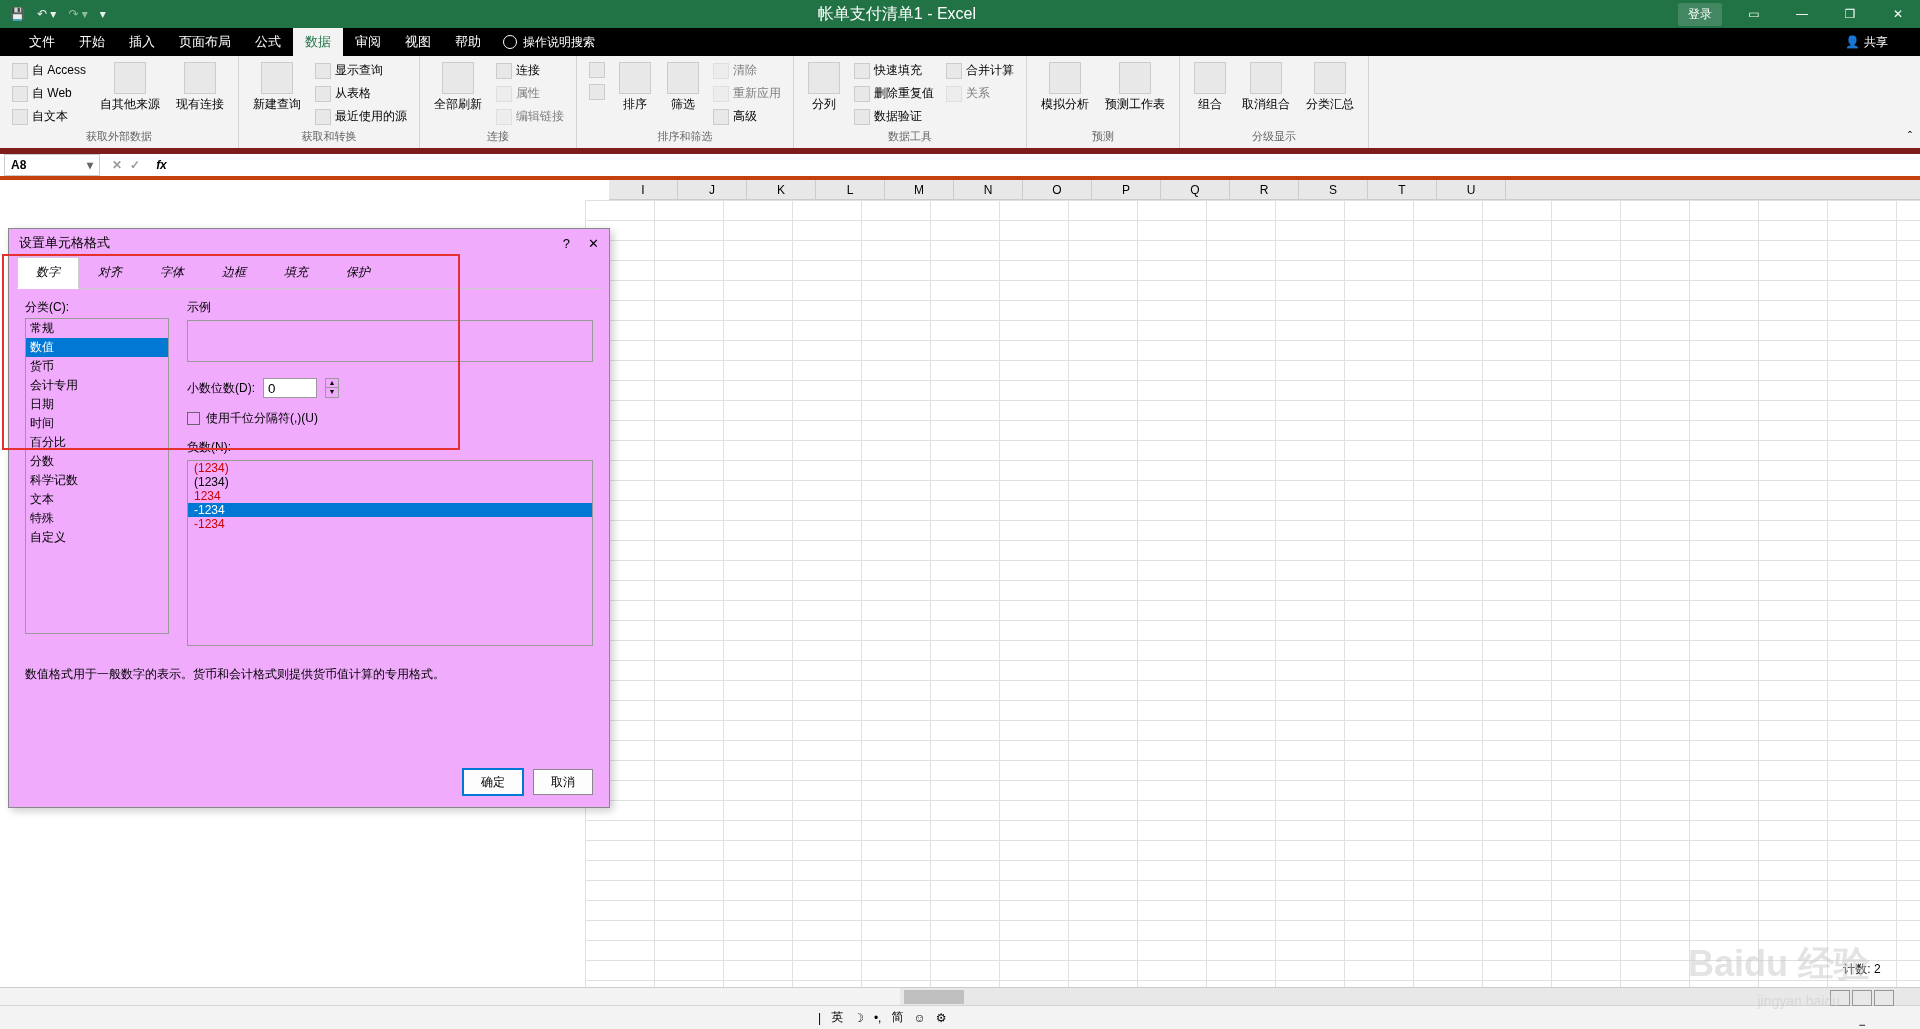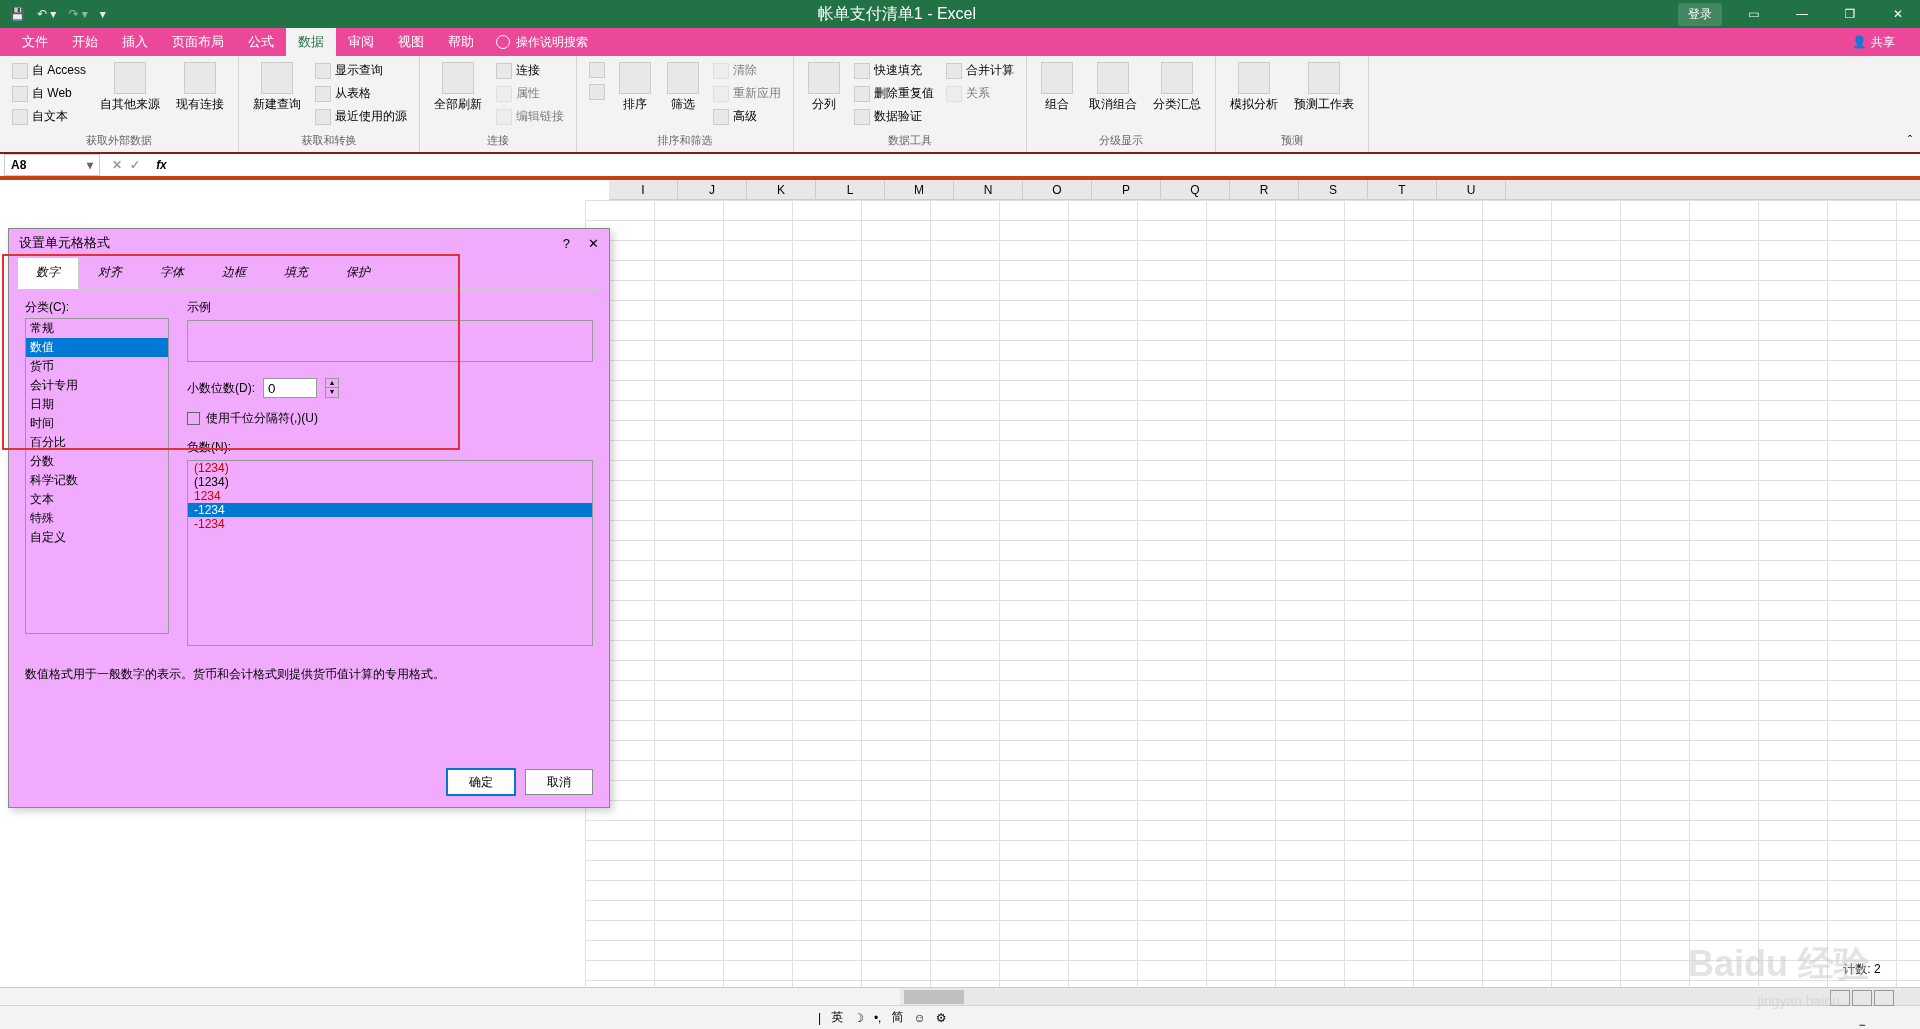--- a/index.html
+++ b/index.html
@@ -6,28 +6,28 @@
     body { background: #fff; overflow: hidden; font-size: 12px; }
     
     .title-bar { background: #217346; height: 28px; display: flex; align-items: center; color: #fff; }
     .title-bar .qat { display: flex; align-items: center; gap: 12px; padding: 0 10px; }
     .title-bar .qat-btn { cursor: pointer; opacity: 0.9; }
     .title-bar .title { flex: 1; text-align: center; font-size: 16px; }
     .title-bar .window-controls { display: flex; align-items: center; gap: 4px; }
     .title-bar .login-btn { background: rgba(255,255,255,0.15); padding: 3px 10px; margin-right: 6px; border-radius: 2px; }
     .title-bar .win-btn { width: 44px; height: 28px; display: flex; align-items: center; justify-content: center; cursor: pointer; }
     
-    .menu-bar { background: #ec4899; height: 28px; display: flex; align-items: center; padding: 0 10px; }
+    .menu-bar { background: #000000; height: 28px; display: flex; align-items: center; padding: 0 17px; }
     .menu-item { color: #fff; padding: 5px 12px; cursor: pointer; font-size: 13px; }
     .menu-item.active { background: #f3f3f3; color: #217346; }
     .tell-me { display: flex; align-items: center; color: #fff; gap: 6px; margin-left: 10px; }
     .share-btn { margin-left: auto; color: #fff; padding: 0 15px; display: flex; align-items: center; gap: 4px; }
     .bulb { width: 14px; height: 14px; border: 1px solid #fff; border-radius: 50%; display: inline-block; }
     
-    .ribbon { background: #f3f3f3; height: 98px; border-bottom: 2px solid #7f1d1d; display: flex; position: relative; }
+    .ribbon { background: #f3f3f3; height: 98px; border-bottom: 6px solid #7f1d1d; display: flex; position: relative; }
     .ribbon-group { border-right: 1px solid #d4d4d4; padding: 4px 8px; display: flex; flex-direction: column; }
     .ribbon-group-content { flex: 1; display: flex; align-items: flex-start; gap: 4px; }
     .ribbon-group-label { text-align: center; font-size: 11px; color: #666; padding-top: 2px; }
     .ribbon-btn-large { display: flex; flex-direction: column; align-items: center; padding: 2px 6px; cursor: pointer; gap: 2px; }
     .ribbon-btn-large .icon-large { width: 32px; height: 32px; background: #e8e8e8; border: 1px solid #ccc; }
     .ribbon-btn-small { display: flex; align-items: center; gap: 4px; padding: 2px 4px; cursor: pointer; font-size: 12px; white-space: nowrap; }
     .ribbon-btn-small .icon-small { width: 16px; height: 16px; background: #e8e8e8; border: 1px solid #ccc; display: inline-block; }
     .ribbon-col { display: flex; flex-direction: column; gap: 2px; }
     .ribbon-collapse { position: absolute; right: 8px; bottom: 4px; cursor: pointer; }
     
@@ -75,21 +75,21 @@
     .spinner span { width: 12px; height: 9px; font-size: 7px; text-align: center; line-height: 8px; cursor: pointer; }
     .spinner span:first-child { border-bottom: 1px solid #999; }
     .thousands-row { display: flex; align-items: center; gap: 6px; font-size: 12px; margin-bottom: 12px; }
     .checkbox { width: 13px; height: 13px; border: 1px solid #666; }
     .neg-list { border: 1px solid #999; height: 186px; margin-top: 4px; overflow-y: scroll; font-size: 12px; }
     .neg-item { padding: 0 6px; cursor: pointer; }
     .neg-item.red { color: #c00; }
     .neg-item.selected { background: #0078d4; color: #fff; }
     .dialog-desc { padding: 10px 16px; font-size: 12px; }
     .dialog-buttons { position: absolute; bottom: 12px; right: 16px; display: flex; gap: 10px; }
-    .dlg-btn { width: 68px; height: 26px; border: 1px solid #888; background: #fdfdfd; cursor: pointer; font-size: 12px; }
+    .dlg-btn { width: 60px; height: 26px; border: 1px solid #888; background: #fdfdfd; cursor: pointer; font-size: 12px; }
     .dlg-btn.primary { border: 1px solid #0078d4; box-shadow: 0 0 0 1px #0078d4; }
     
     .watermark { position: fixed; right: 50px; bottom: 40px; font-size: 36px; color: rgba(200,200,200,0.5); font-weight: bold; pointer-events: none; }
     .watermark-sub { position: fixed; right: 80px; bottom: 20px; font-size: 14px; color: rgba(200,200,200,0.5); pointer-events: none; }
   </style>
 </head>
 <body>
 
 <div class="title-bar">
   <div class="qat">
@@ -267,45 +267,45 @@
             <span>关系</span>
           </div>
       </div>
     </div>
     <div class="ribbon-group-label">数据工具</div>
   </div>
   <div class="ribbon-group">
     <div class="ribbon-group-content">
       <div class="ribbon-btn-large">
           <span class="icon-large"></span>
+          <span>模拟分析</span>
+        </div>
+      <div class="ribbon-btn-large">
+          <span class="icon-large"></span>
+          <span>预测工作表</span>
+        </div>
+    </div>
+    <div class="ribbon-group-label">预测</div>
+  </div>
+  <div class="ribbon-group">
+    <div class="ribbon-group-content">
+      <div class="ribbon-btn-large">
+          <span class="icon-large"></span>
           <span>组合</span>
         </div>
       <div class="ribbon-btn-large">
           <span class="icon-large"></span>
           <span>取消组合</span>
         </div>
       <div class="ribbon-btn-large">
           <span class="icon-large"></span>
           <span>分类汇总</span>
         </div>
     </div>
     <div class="ribbon-group-label">分级显示</div>
-  </div>
-  <div class="ribbon-group">
-    <div class="ribbon-group-content">
-      <div class="ribbon-btn-large">
-          <span class="icon-large"></span>
-          <span>模拟分析</span>
-        </div>
-      <div class="ribbon-btn-large">
-          <span class="icon-large"></span>
-          <span>预测工作表</span>
-        </div>
-    </div>
-    <div class="ribbon-group-label">预测</div>
   </div>
   <span class="ribbon-collapse">ˆ</span>
 </div>
 
 <div class="formula-bar">
   <div class="name-box">
       <span>A8</span>
       <span style="margin-left:auto;color:#666">▾</span>
     </div>
   <div class="formula-btns">

